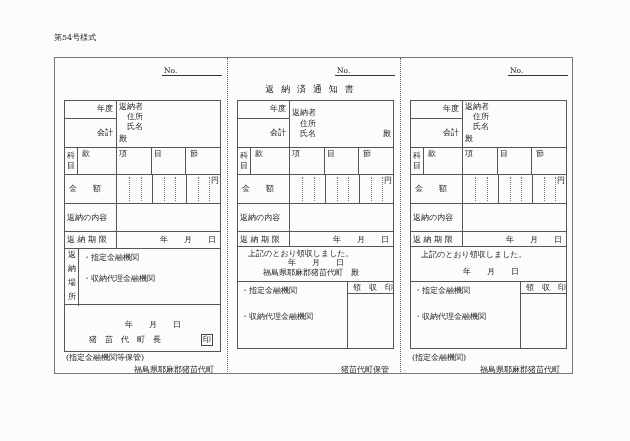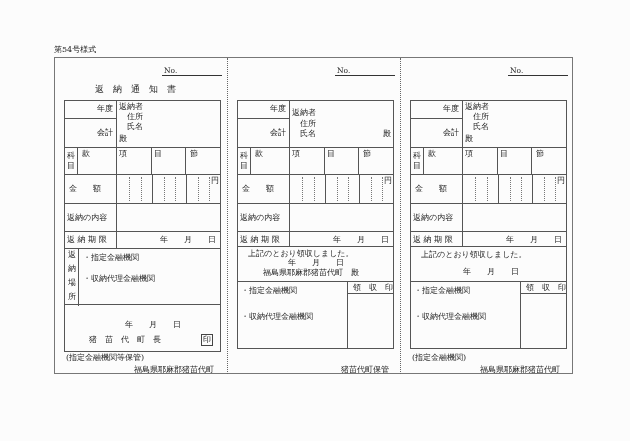--- a/index.html
+++ b/index.html
@@ -1,19 +1,19 @@
 <!DOCTYPE html>
 <html><head>
 <meta charset="utf-8">
 <style>
   html, body { margin:0; padding:0; }
   body { width:630px; height:441px; background:#fcfcfc; position:relative; overflow:hidden;
          font-family:"DejaVu Serif", serif; color:#222; font-size:8px; }
   .abs { position:absolute; }
-  .form-label { left:54px; top:44px; font-size:8px; }
+  .form-label { left:54px; top:32px; font-size:8px; }
   .frame { left:54px; top:57px; width:519px; height:317px; border:1px solid #777; box-sizing:border-box; }
   .sep { top:58px; height:316px; width:0; border-left:1px dotted #666; }
   .panel { top:57px; width:173px; height:317px; }
   .no { top:9px; font-size:7.5px; border-bottom:1px solid #333; width:60px; padding-left:2px; box-sizing:border-box; line-height:9px; }
   .title { top:26px; width:100%; text-align:center; font-size:9px; letter-spacing:0; word-spacing:10px; }
   .tbl { left:10px; top:43px; width:157px; border:1px solid #555; box-sizing:border-box; }
   .cell { position:absolute; box-sizing:border-box; border-color:#555; border-style:solid; border-width:0; }
   .t { position:absolute; font-size:8px; white-space:nowrap; line-height:10px; }
   .dot { position:absolute; width:0; border-left:1px dotted #777; }
   .foot1 { font-size:8px; }
@@ -22,21 +22,20 @@
 </head>
 <body>
 
 <div class="abs form-label">第54号様式</div>
 <div class="abs frame"></div>
 <div class="abs sep" style="left:227px"></div>
 <div class="abs sep" style="left:400px"></div>
 
 <div class="abs panel" style="left:54px">
   <div class="abs no" style="left:108px"><span>No.</span></div>
-  <div class="abs title" style="left:-5px">返　納　通　知　書</div>
 
   <div class="abs tbl" style="height:205px">
 
     <div class="cell" style="left:0;top:0;width:52px;height:18px;border-bottom-width:1px;border-right-width:1px">
       <span class="t" style="right:3px;top:3px">年度</span>
       </div>
     <div class="cell" style="left:0;top:18px;width:52px;height:28px;border-right-width:1px">
       <span class="t" style="right:3px;top:9px">会計</span>
       </div>
     <div class="cell" style="left:52px;top:0;width:103px;height:46px">
@@ -108,20 +107,21 @@
     <span class="t" style="left:60px;top:16px">年　　月　　日</span>
     <span class="t" style="left:24px;top:31px">猪　苗　代　町　長</span>
     <span class="t seal" style="left:136px;top:30px">印</span>
   </div>
   <span class="t foot1" style="left:12px;top:296px">(指定金融機関等保管)</span>
   <span class="t foot1" style="left:80px;top:308px">福島県耶麻郡猪苗代町</span>
 </div>
 
 <div class="abs panel" style="left:227px">
   <div class="abs no" style="left:108px"><span>No.</span></div>
+  <div class="abs title" style="left:-4px;word-spacing:4px">返 納 済 通 知 書</div>
 
   <div class="abs tbl" style="height:147px">
     <div class="cell" style="left:0;top:0;width:52px;height:18px;border-bottom-width:1px;border-right-width:1px">
       <span class="t" style="right:3px;top:3px">年度</span>
       </div>
     <div class="cell" style="left:0;top:18px;width:52px;height:28px;border-right-width:1px">
       <span class="t" style="right:3px;top:9px">会計</span>
       </div>
     <div class="cell" style="left:52px;top:0;width:103px;height:46px">
       <span class="t" style="left:2px;top:7px">返納者</span>

